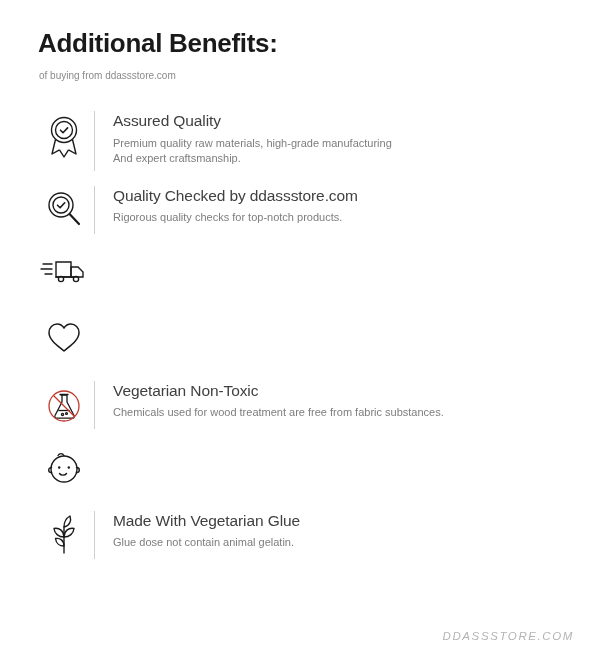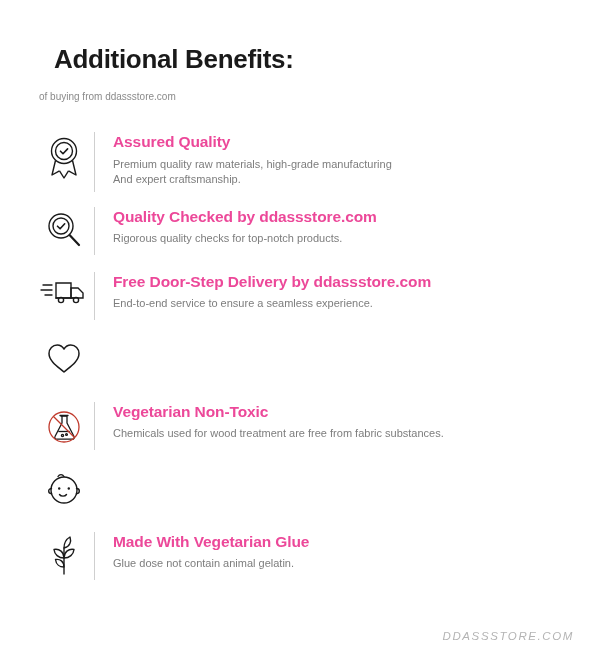--- a/index.html
+++ b/index.html
@@ -18,21 +18,21 @@
     overflow: hidden;
   }
   .header {
     padding: 28px 0 0 38px;
   }
   .title {
     font-size: 26px;
     font-weight: bold;
     color: #1a1a1a;
     letter-spacing: -0.3px;
-    margin: 16px;
+    margin: 0;
     line-height: 1.2;
   }
   .subtitle {
     font-size: 10px;
     color: #8a8a8a;
     margin: 11px 0 0 1px;
     font-weight: normal;
   }
   .list {
     margin-top: 30px;
@@ -56,22 +56,22 @@
     display: block;
   }
   .text-cell {
     border-left: 1px solid #cfcfcf;
     padding: 0 0 4px 18px;
     flex: 1;
     min-height: 48px;
   }
   .row-title {
     font-size: 15.5px;
-    font-weight: bold;
-    color: #ec4899;
+    font-weight: normal;
+    color: #404040;
     line-height: 1.25;
     margin: 0;
     letter-spacing: -0.1px;
   }
   .row-desc {
     font-size: 11px;
     color: #7d7d7d;
     margin: 5px 0 0 0;
     line-height: 1.42;
     font-weight: normal;
@@ -136,24 +136,20 @@
         <svg width="48" height="34" viewBox="0 0 48 34" fill="none" stroke="#1a1a1a" stroke-width="1.4">
           <path d="M16 9h15v15H16z"></path>
           <path d="M31 14h7l5 5v5h-12z"></path>
           <circle cx="21" cy="26" r="2.6"></circle>
           <circle cx="36" cy="26" r="2.6"></circle>
           <path d="M3 11h9" stroke-linecap="round"></path>
           <path d="M1 16h11" stroke-linecap="round"></path>
           <path d="M5 21h7" stroke-linecap="round"></path>
           <path d="M16 24h2.4M23.6 24h9.8" stroke-linecap="round"></path>
         </svg>
-      </div>
-      <div class="text-cell">
-        <div class="row-title">Free Door-Step Delivery by ddassstore.com</div>
-        <div class="row-desc">End-to-end service to ensure a seamless experience.</div>
       </div>
     </div>
 
     <div class="row">
       <div class="icon-cell">
         <svg width="42" height="38" viewBox="0 0 42 38" fill="none" stroke="#1a1a1a" stroke-width="1.5">
           <path d="M21 33C16 28.5 6 22.5 6 14.5 6 9.8 9.6 6 14.2 6c2.9 0 5.3 1.6 6.8 4 1.5-2.4 3.9-4 6.8-4C32.4 6 36 9.8 36 14.5 36 22.5 26 28.5 21 33z" stroke-linejoin="round"></path>
         </svg>
       </div>
     </div>

